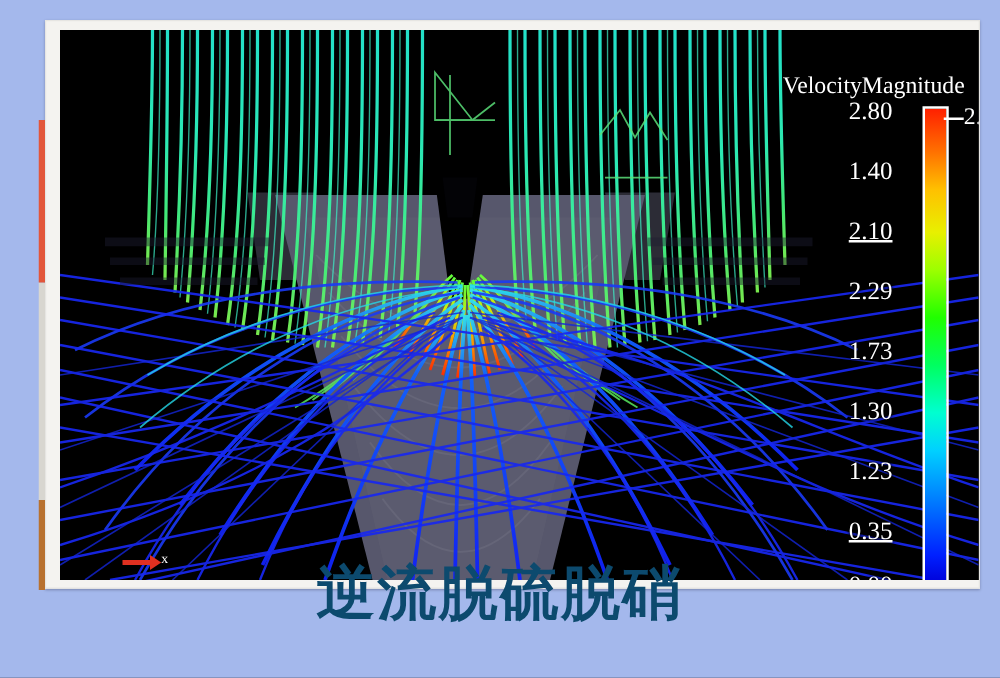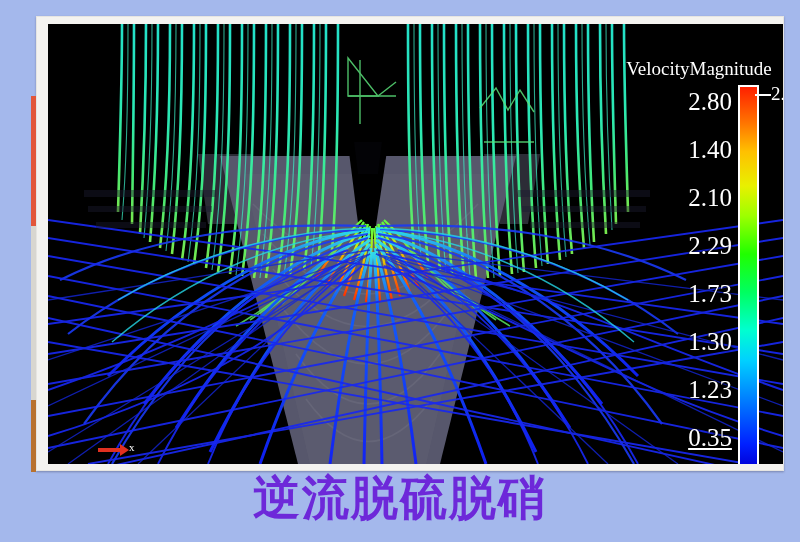--- a/index.html
+++ b/index.html
@@ -112,27 +112,26 @@
       #9cff00 66%,
       #e8f000 74%,
       #ffc000 83%,
       #ff7000 91%,
       #ff2000 100%);
   }
   .cb-tick-label {
     position: absolute;
     right: 88px;
     width: 62px;
-    text-align: center;
+    text-align: left;
     color: #ffffff;
-    font-size: 25px;
+    font-size: 20px;
     font-family: "Liberation Serif", serif;
     text-shadow: 0 0 3px #000, 0 0 3px #000;
     line-height: 1;
-    margin-top: 10px;
   }
   .cb-range-label {
     position: absolute;
     left: 82px;
     color: #ffffff;
     font-size: 19px;
     font-family: "Liberation Serif", serif;
     text-shadow: 0 0 3px #000, 0 0 3px #000;
     line-height: 1;
   }
@@ -175,27 +174,27 @@
     top: 1px;
     color: #ffffff;
     font-size: 11px;
     font-family: "Liberation Serif", serif;
   }
 
   
   #caption {
     position: absolute;
     left: 0;
-    top: 472px;
+    top: 448px;
     width: 800px;
     height: 52px;
     display: flex;
     align-items: center;
     justify-content: center;
-    color: #6d28d9;
+    color: #0c4a6e;
     font-family: "DejaVu Sans", sans-serif;
     font-weight: bold;
     font-size: 47px;
     letter-spacing: 2px;
   }
 </style>
 </head>
 <body>
 
 <div id="root">
@@ -444,21 +443,21 @@
       <div id="axis-label-x">x</div>
     </div>
 
     <div id="colorbar-wrap">
       <div id="cb-title">VelocityMagnitude</div>
 
       <div id="cb-bar"></div>
 
       <div class="cb-tick-label" style="top:21px;">2.80</div>
       <div class="cb-tick-label" style="top:69px;">1.40</div>
-      <div class="cb-tick-label" style="top:117px;">2.10</div>
+      <div class="cb-tick-label" style="top:117px;text-decoration:underline;">2.10</div>
       <div class="cb-tick-label" style="top:165px;">2.29</div>
       <div class="cb-tick-label" style="top:213px;">1.73</div>
       <div class="cb-tick-label" style="top:261px;">1.30</div>
       <div class="cb-tick-label" style="top:309px;">1.23</div>
       <div class="cb-tick-label" style="top:357px;text-decoration:underline;">0.35</div>
       <div class="cb-tick-label" style="top:400px;">0.00</div>
 
       <div class="cb-range-tick" style="top:36px;"></div>
       <div class="cb-range-label" style="top:26px;">2.74</div>
 

